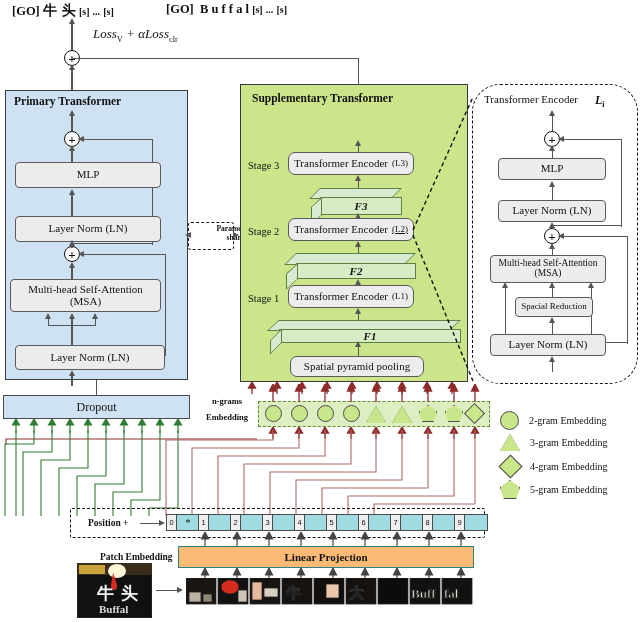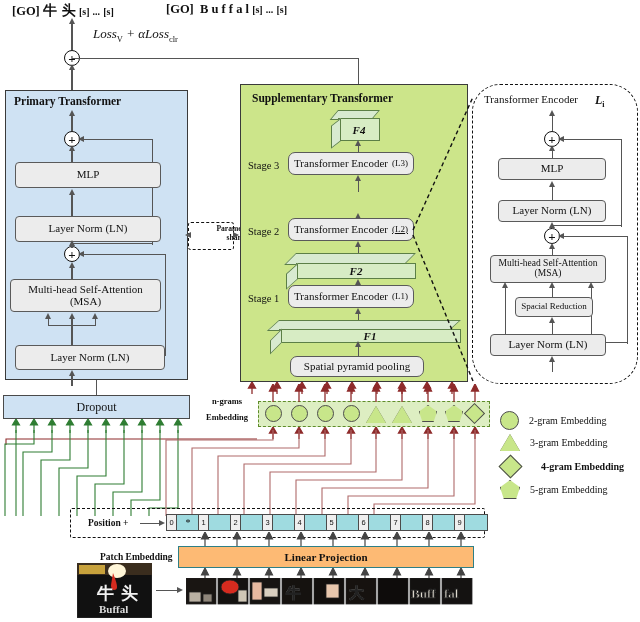--- a/index.html
+++ b/index.html
@@ -169,38 +169,38 @@
   <div class="abs" style="left:190px;top:225px;width:43px;text-align:right;font-size:7.6px;font-weight:bold;line-height:1.15;margin-left:18px;">
     <div>Parameter</div>
     <div>sharing</div>
   </div>
   <div class="abs arrow-left" style="left:185px;top:232px;"></div>
   <div class="abs arrow-right" style="left:233px;top:232px;"></div>
 
   <div class="abs panel-green" style="left:240px;top:84px;width:228px;height:298px;"></div>
   <div class="abs panel-title" style="left:252px;top:92px;">Supplementary Transformer</div>
 
-  <div class="abs slab" style="left:330px;top:110px;width:56px;height:30px;">
-    <div class="top" style="left:8px;top:0px;width:40px;height:8px;transform:skewX(-40deg);transform-origin:left top;"></div>
-    <div class="face" style="left:8px;top:8px;width:40px;height:21px;">
-      <span>F4</span>
-    </div>
-    <div class="top" style="left:0.5px;top:8px;width:8px;height:21px;transform:skewY(-38deg);transform-origin:right top;"></div>
-  </div>
   <div class="abs ln ln-v" style="left:357.6px;top:143px;height:12px;"></div>
   <div class="abs arrow-up" style="left:354.8px;top:140px;"></div>
 
   <div class="abs lbl" style="left:248px;top:160px;">Stage 3</div>
   <div class="abs gbox rnd" style="left:288px;top:152px;width:126px;height:23px;">
     <span>Transformer Encoder</span>
     <span class="small" style="margin-left:4px;">(L3)</span>
   </div>
   <div class="abs ln ln-v" style="left:357.6px;top:178px;height:14px;"></div>
   <div class="abs arrow-up" style="left:354.8px;top:175px;"></div>
 
+  <div class="abs slab" style="left:310px;top:188px;width:98px;height:30px;">
+    <div class="top" style="left:10px;top:0px;width:80px;height:9px;transform:skewX(-45deg);transform-origin:left top;"></div>
+    <div class="face" style="left:10px;top:9px;width:80px;height:16px;">
+      <span>F3</span>
+    </div>
+    <div class="top" style="left:1px;top:9px;width:9px;height:16px;transform:skewY(-42deg);transform-origin:right top;"></div>
+  </div>
   <div class="abs ln ln-v" style="left:357.6px;top:216px;height:12px;"></div>
   <div class="abs arrow-up" style="left:354.8px;top:213px;"></div>
 
   <div class="abs lbl" style="left:248px;top:226px;">Stage 2</div>
   <div class="abs gbox rnd" style="left:288px;top:218px;width:126px;height:23px;">
     <span>Transformer Encoder</span>
     <span class="small" style="margin-left:4px;text-decoration:underline;">(L2)</span>
   </div>
   <div class="abs ln ln-v" style="left:357.6px;top:244px;height:14px;"></div>
   <div class="abs arrow-up" style="left:354.8px;top:241px;"></div>
@@ -527,21 +527,21 @@
   <div class="abs legend-row" style="left:500px;top:411px;">
     <span class="circ" style="display:inline-block;"></span>
     <span>2-gram Embedding</span>
   </div>
   <div class="abs legend-row" style="left:500px;top:434px;">
     <span class="tri" style="display:inline-block;"></span>
     <span>3-gram  Embedding</span>
   </div>
   <div class="abs legend-row" style="left:502px;top:458px;">
     <span class="diam" style="display:inline-block;"></span>
-    <span style="margin-left:12px;font-weight:bold;">4-gram  Embedding</span>
+    <span style="margin-left:1px;">4-gram  Embedding</span>
   </div>
   <div class="abs legend-row" style="left:500px;top:480px;">
     <span class="pent" style="display:inline-block;"></span>
     <span>5-gram  Embedding</span>
   </div>
 
   <div class="abs dashrect" style="left:70px;top:508px;width:415px;height:30px;border-radius:2px;"></div>
   <div class="abs lbl-b" style="left:88px;top:518px;font-size:9.5px;">Position +</div>
   <div class="abs ln ln-h" style="left:140px;top:522.5px;width:20px;"></div>
   <div class="abs arrow-right" style="left:159px;top:519.5px;"></div>

